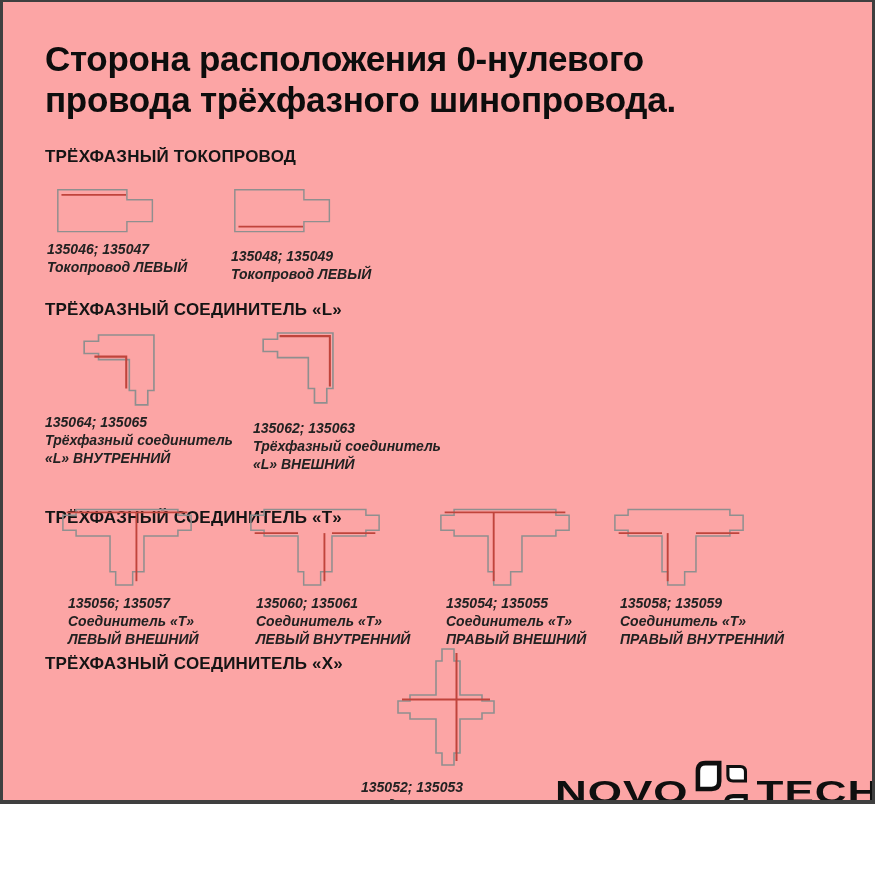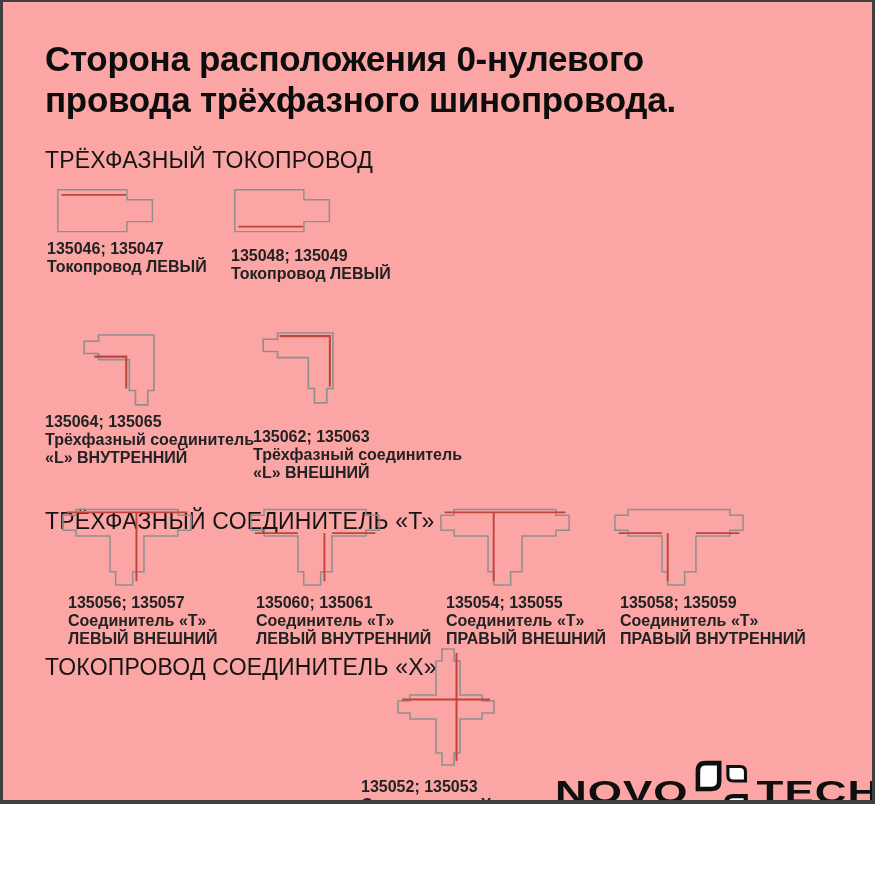--- a/index.html
+++ b/index.html
@@ -4,23 +4,23 @@
 <style>
   html,body{margin:0;padding:0;background:#fff;}
   .page{
     position:relative;width:875px;height:804px;box-sizing:border-box;
     background:#fca5a5;border:solid #3f3f3f;border-width:2px 3px 4px 3px;
     font-family:"Liberation Sans",sans-serif;color:var(--text-black,#1a1a1a);
     overflow:hidden;
   }
   .abs{position:absolute;}
   .title{font-size:35px;font-weight:700;line-height:41px;letter-spacing:-.3px;color:#0d0d0d;}
-  .section-header{font-size:23px;font-weight:400;letter-spacing:.2px;color:#151515;}
+  .section-header{font-size:17px;font-weight:700;letter-spacing:.2px;color:#151515;}
   .item{position:absolute;}
-  .label{font-size:16px;font-weight:700;line-height:18px;color:#222;}
+  .label{font-size:14px;font-weight:700;line-height:18px;color:#222;font-style:italic;}
   .label div{white-space:nowrap;}
   svg.diagram{display:block;}
   .outline{fill:none;stroke:var(--outline-gray,#8f8f8f);stroke-width:1.6;}
   .redline{fill:none;stroke:var(--neutral-wire-red,#c0443c);stroke-width:2;}
   .logo{position:absolute;left:552px;top:738px;display:flex;align-items:center;}
   .logo-text{
     display:inline-block;font-size:44px;font-weight:700;letter-spacing:1px;
     color:#0f0f0f;transform:scaleY(.72);white-space:nowrap;
   }
   .flower{margin:0 -4px;}
@@ -53,39 +53,40 @@
     <svg class="diagram" width="100" viewBox="0 0 110 50" style="margin-left:2px;">
       <path class="outline" d="M2,2 H78 V13 H106 V37 H78 V48 H2 Z"></path>
       <line class="redline" x1="6" y1="42.5" x2="77" y2="42.5"></line>
     </svg>
     <div class="label" style="margin-top:14px;">
       <div>135048; 135049</div>
       <div>Токопровод ЛЕВЫЙ</div>
     </div>
   </div>
 
+  <div class="abs section-header" style="left:42px;top:298px;">ТРЁХФАЗНЫЙ СОЕДИНИТЕЛЬ «L»</div>
 
   <div class="item" style="left:42px;top:331px;">
     <svg class="diagram" width="78" viewBox="0 0 76 72" style="margin-left:33px;">
       <path class="outline" d="M20,2 H74 V56 H68 V70 H56 V56 H50 V26 H20 V20 H6 V8 H20 Z"></path>
       <polyline class="redline" points="16,23 47,23 47,54"></polyline>
     </svg>
     <div class="label" style="margin-top:6px;">
       <div>135064; 135065</div>
       <div>Трёхфазный соединитель</div>
       <div>«L» ВНУТРЕННИЙ</div>
     </div>
   </div>
 
   <div class="item" style="left:250px;top:329px;">
     <svg class="diagram" width="78" viewBox="0 0 76 72" style="margin-left:4px;">
       <path class="outline" d="M20,2 H74 V56 H68 V70 H56 V56 H50 V26 H20 V20 H6 V8 H20 Z"></path>
       <polyline class="redline" points="22,5 71,5 71,54"></polyline>
     </svg>
-    <div class="label" style="margin-top:23px;">
+    <div class="label" style="margin-top:14px;">
       <div>135062; 135063</div>
       <div>Трёхфазный соединитель</div>
       <div>«L» ВНЕШНИЙ</div>
     </div>
   </div>
 
   <div class="abs section-header" style="left:42px;top:506px;">ТРЁХФАЗНЫЙ СОЕДИНИТЕЛЬ «Т»</div>
 
   <div class="item" style="left:58px;top:500px;">
     <svg class="diagram" width="132" viewBox="0 0 140 92">
@@ -134,21 +135,21 @@
       <line class="redline" x1="88" y1="33" x2="134" y2="33"></line>
       <line class="redline" x1="58" y1="33" x2="58" y2="84"></line>
     </svg>
     <div class="label" style="margin-top:5px;padding-left:7px;">
       <div>135058; 135059</div>
       <div>Соединитель «Т»</div>
       <div>ПРАВЫЙ ВНУТРЕННИЙ</div>
     </div>
   </div>
 
-  <div class="abs section-header" style="left:42px;top:652px;">ТОКОПРОВОД СОЕДИНИТЕЛЬ «Х»</div>
+  <div class="abs section-header" style="left:42px;top:652px;">ТРЁХФАЗНЫЙ СОЕДИНИТЕЛЬ «Х»</div>
 
   <svg class="diagram abs" style="left:393px;top:645px;" width="100" viewBox="0 0 100 120">
     <path class="outline" d="M46,2 H58 V14 H64 V48 H86 V54 H98 V66 H86 V72 H64 V106 H58 V118 H46 V106 H40 V72 H14 V66 H2 V54 H14 V48 H40 V14 H46 Z"></path>
     <line class="redline" x1="6" y1="52.5" x2="94" y2="52.5"></line>
     <line class="redline" x1="60.5" y1="6" x2="60.5" y2="114"></line>
   </svg>
   <div class="label abs" style="left:358px;top:776px;">
     <div>135052; 135053</div>
     <div>Соединитель «Х»</div>
   </div>

